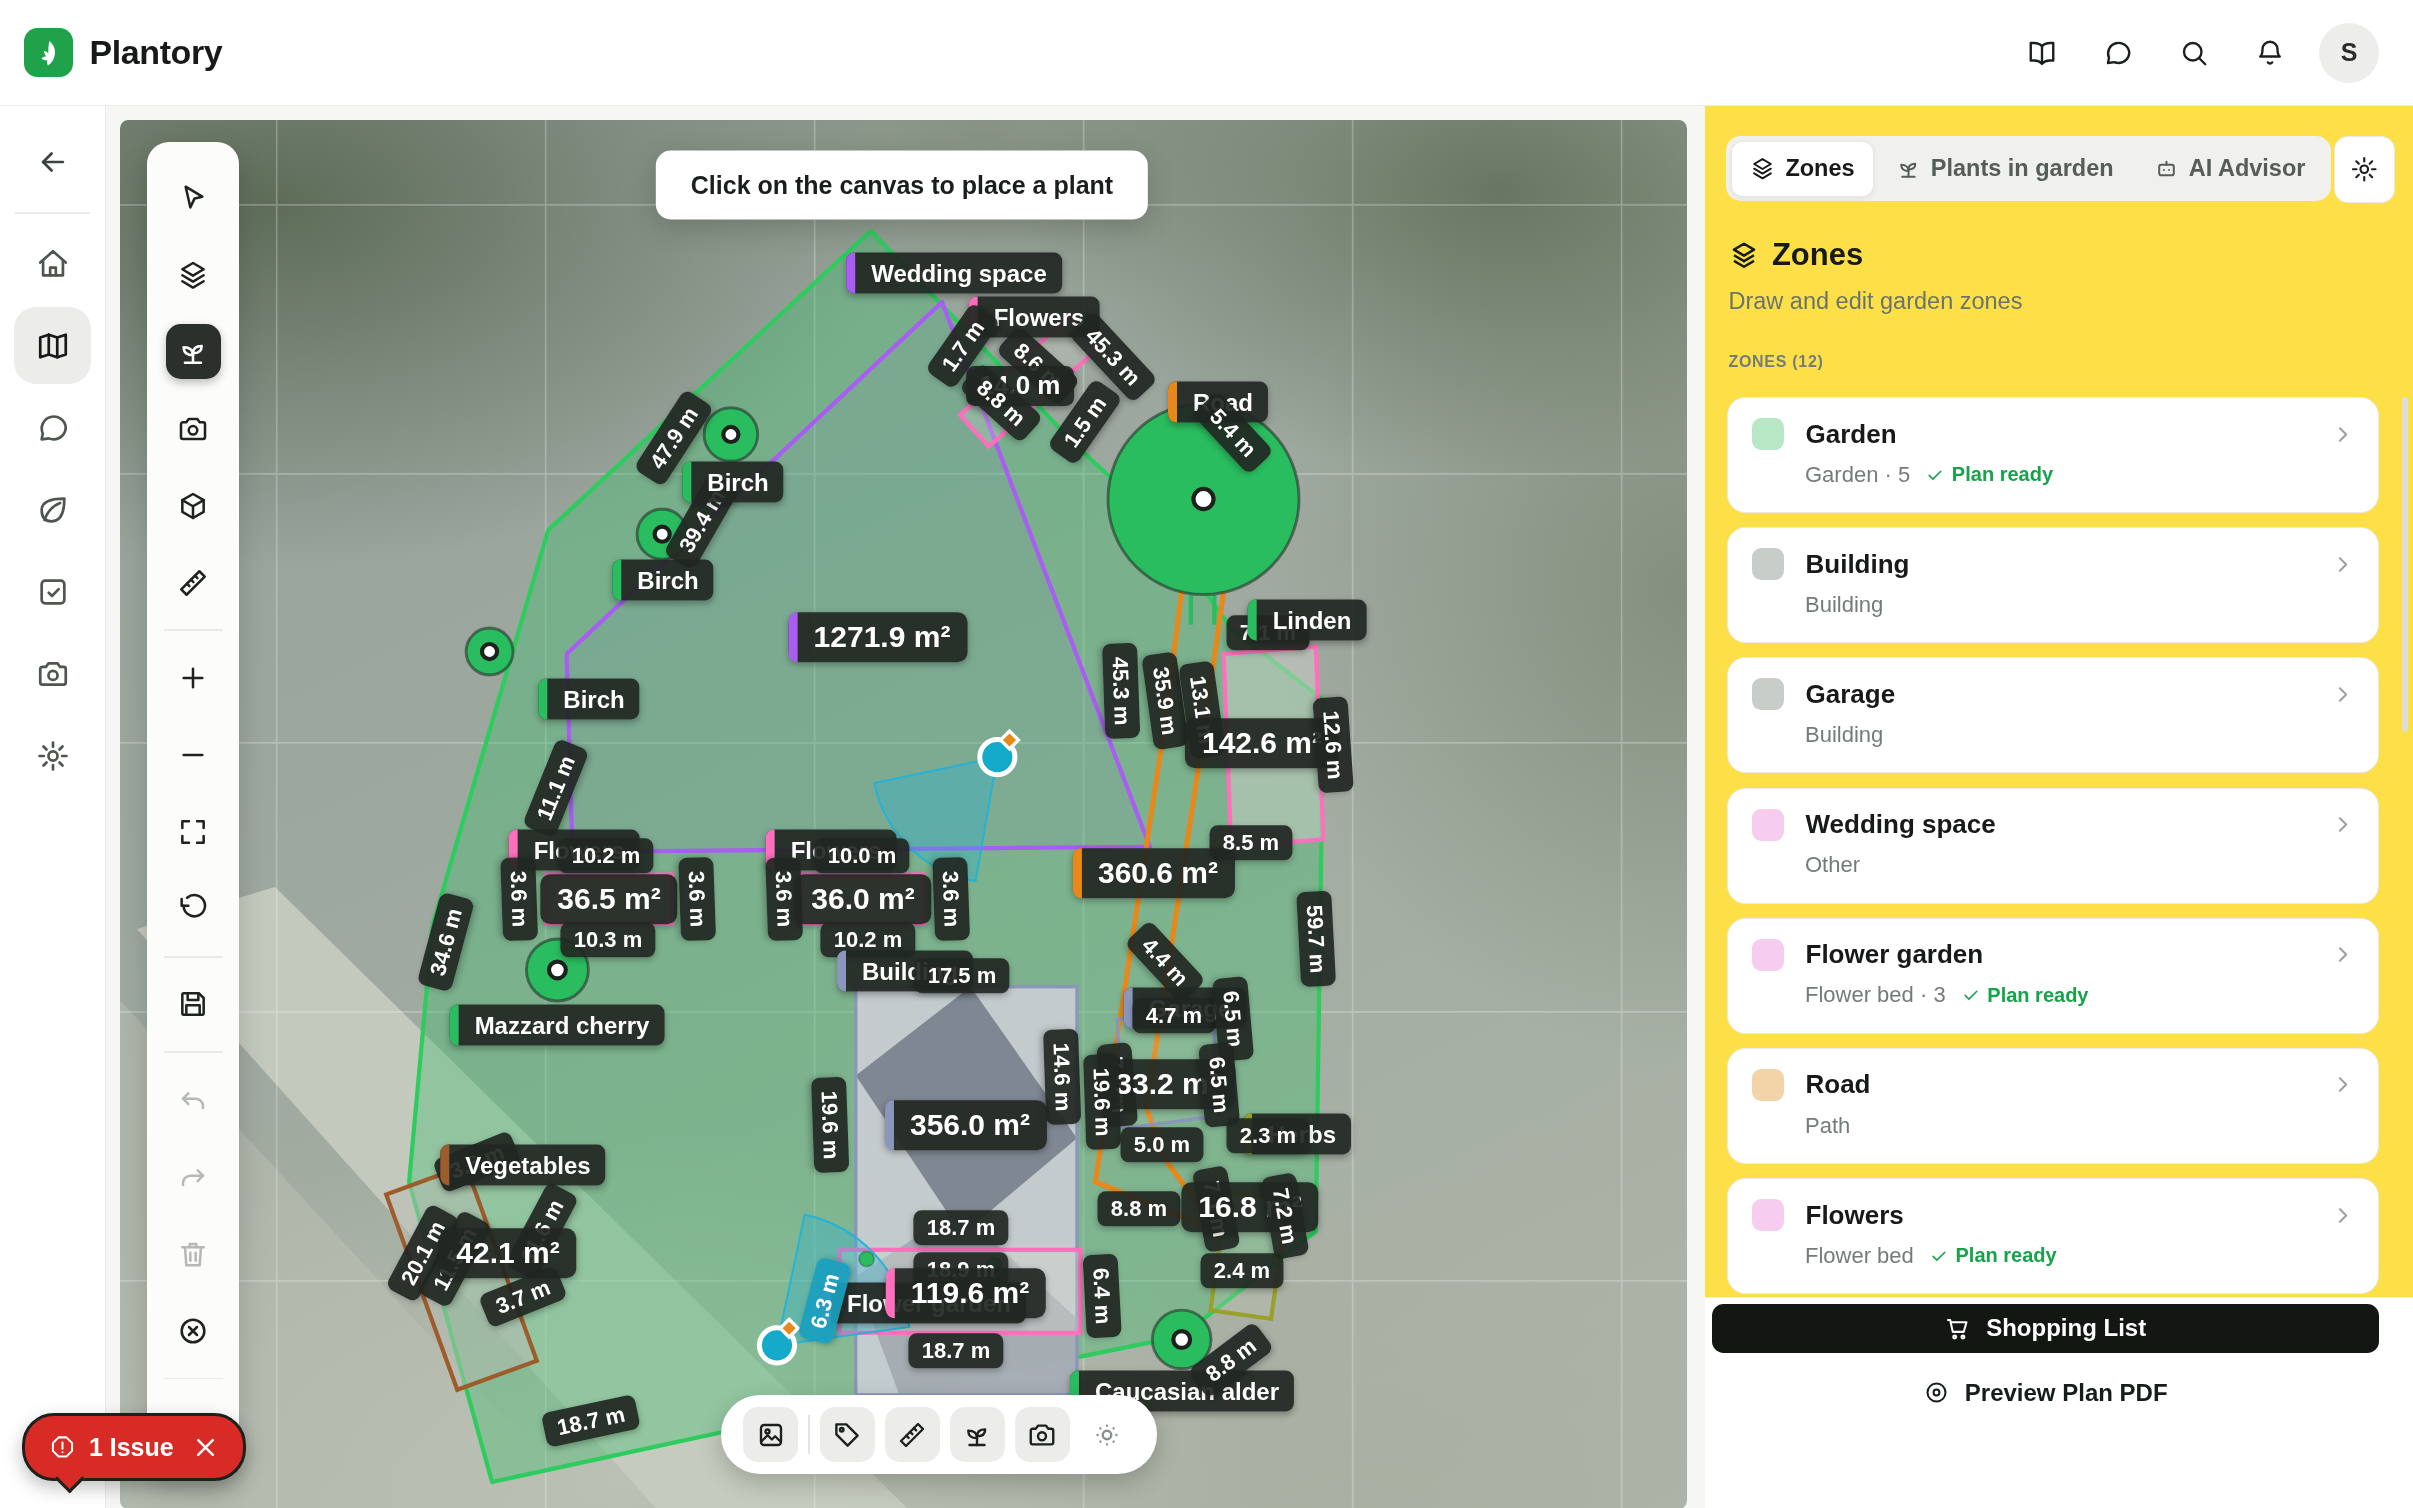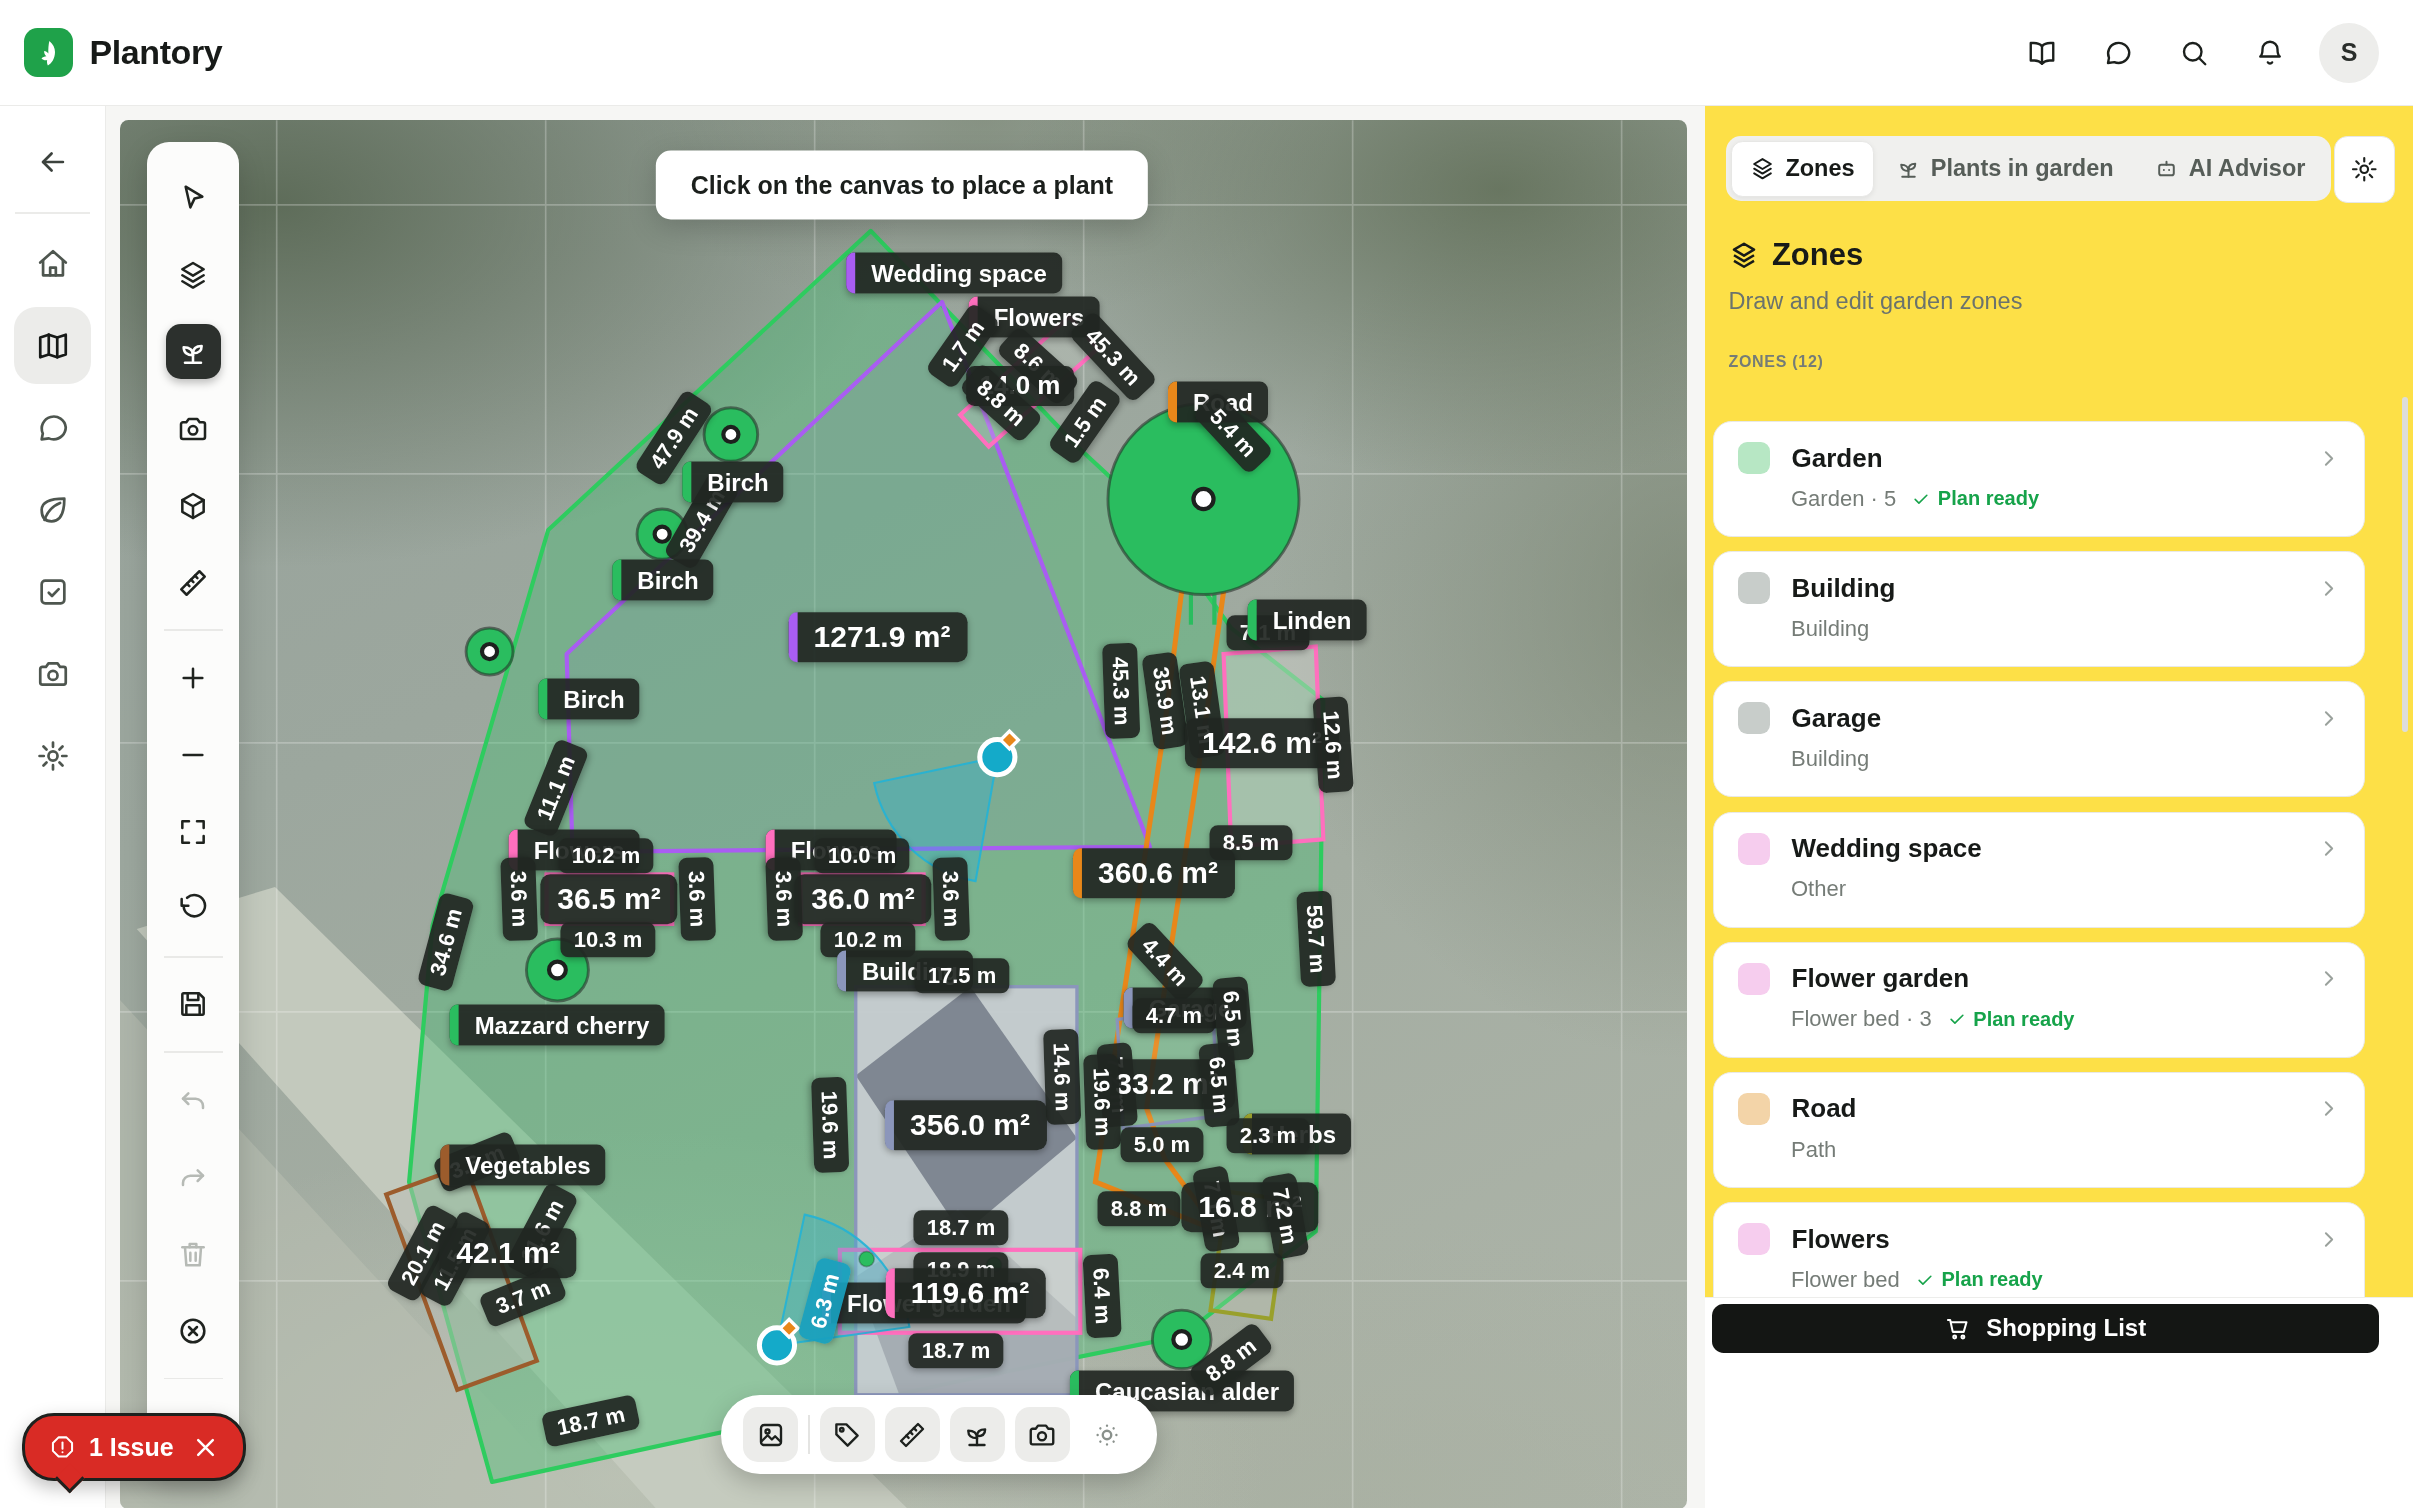--- a/index.html
+++ b/index.html
@@ -78,21 +78,21 @@
   .tab{display:flex;align-items:center;gap:10px;height:54px;padding:0 18.4px;border-radius:11.7px;font-size:23.5px;font-weight:600;color:#565d58;}
   .tab svg{width:25px;height:25px;}
   .tab.active{background:#fff;color:#14171510;color:#171a18;font-weight:700;border:1.3px solid #e7e7e5;box-shadow:0 1.7px 5px rgba(0,0,0,.06);}
   .gear-btn{position:absolute;left:629px;top:31px;width:59px;height:65px;border:1.7px solid #e7e7e5;border-radius:13.4px;
             display:flex;align-items:center;justify-content:center;color:#1d211e;background:#fff;}
   .gear-btn svg{width:28.5px;height:28.5px;}
   .p-title{position:absolute;left:23.5px;top:132px;display:flex;align-items:center;gap:13.4px;font-size:31px;font-weight:800;}
   .p-title svg{width:30px;height:30px;}
   .p-sub{position:absolute;left:23.5px;top:183px;font-size:23.5px;color:#6b736d;}
   .p-section{position:absolute;left:23.5px;top:248px;font-size:16px;font-weight:700;letter-spacing:0.7px;color:#757c77;}
-  .zone-list{position:absolute;left:8px;top:292px;width:652px;margin-top:24px;}
+  .zone-list{position:absolute;left:22px;top:292px;width:652px;}
   .zone-card{position:relative;border:1.7px solid #e9e9e7;border-radius:18.4px;height:114px;margin-bottom:14.2px;background:#fff;}
   .zc-row{display:flex;align-items:center;gap:22px;padding:20px 23.5px 0;}
   .zc-swatch{width:32px;height:32px;border-radius:9.2px;flex:0 0 auto;}
   .zc-name{font-size:26px;font-weight:750;font-weight:700;}
   .zc-chev{margin-left:auto;color:#9aa19c;display:flex;}
   .zc-chev svg{width:25px;height:25px;}
   .zc-sub{display:flex;align-items:center;gap:15px;margin:11.7px 0 0 77px;font-size:22px;color:#757c77;}
   .zc-ready{display:flex;align-items:center;gap:6.7px;color:#16a34a;font-size:20px;font-weight:600;}
   .zc-ready svg{width:20px;height:20px;}
   .p-footer{position:absolute;left:0;top:1192px;width:708px;height:211px;background:#fff;border-top:1.3px solid #ededeb;}
@@ -689,15 +689,24 @@
     <div class="btn-shop">
       <span style="display:flex">
           <svg viewBox="0 0 24 24" width="27" height="27" fill="none" stroke="currentColor" stroke-width="1.8" stroke-linecap="round" stroke-linejoin="round">
             <circle cx="9.5" cy="19.5" r="1.3"></circle>
             <circle cx="16.8" cy="19.5" r="1.3"></circle>
             <path d="M3.5 4.5h2l2.3 10.5h9.7l2.5-8.5H7"></path>
           </svg>
         </span>
       <span>Shopping List</span>
     </div>
+    <div class="btn-preview">
+      <span style="display:flex">
+          <svg viewBox="0 0 24 24" width="27" height="27" fill="none" stroke="currentColor" stroke-width="1.8">
+            <circle cx="12" cy="12" r="8"></circle>
+            <circle cx="12" cy="12" r="2.6"></circle>
+          </svg>
+        </span>
+      <span>Preview Plan PDF</span>
+    </div>
   </div>
 </aside>
 
 
 </body></html>

